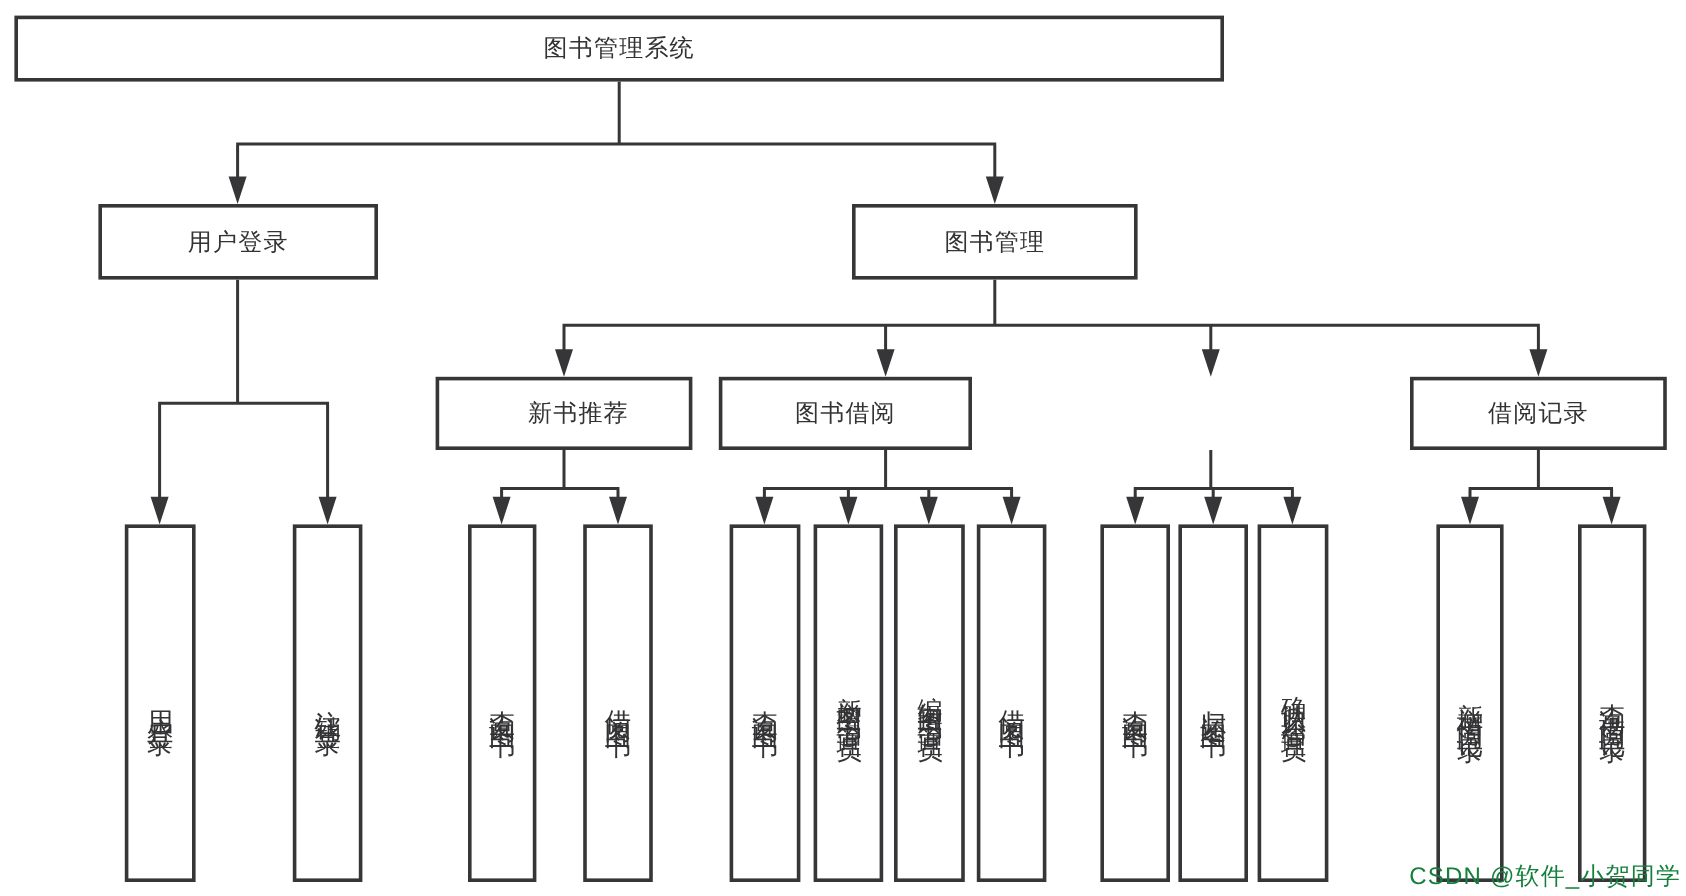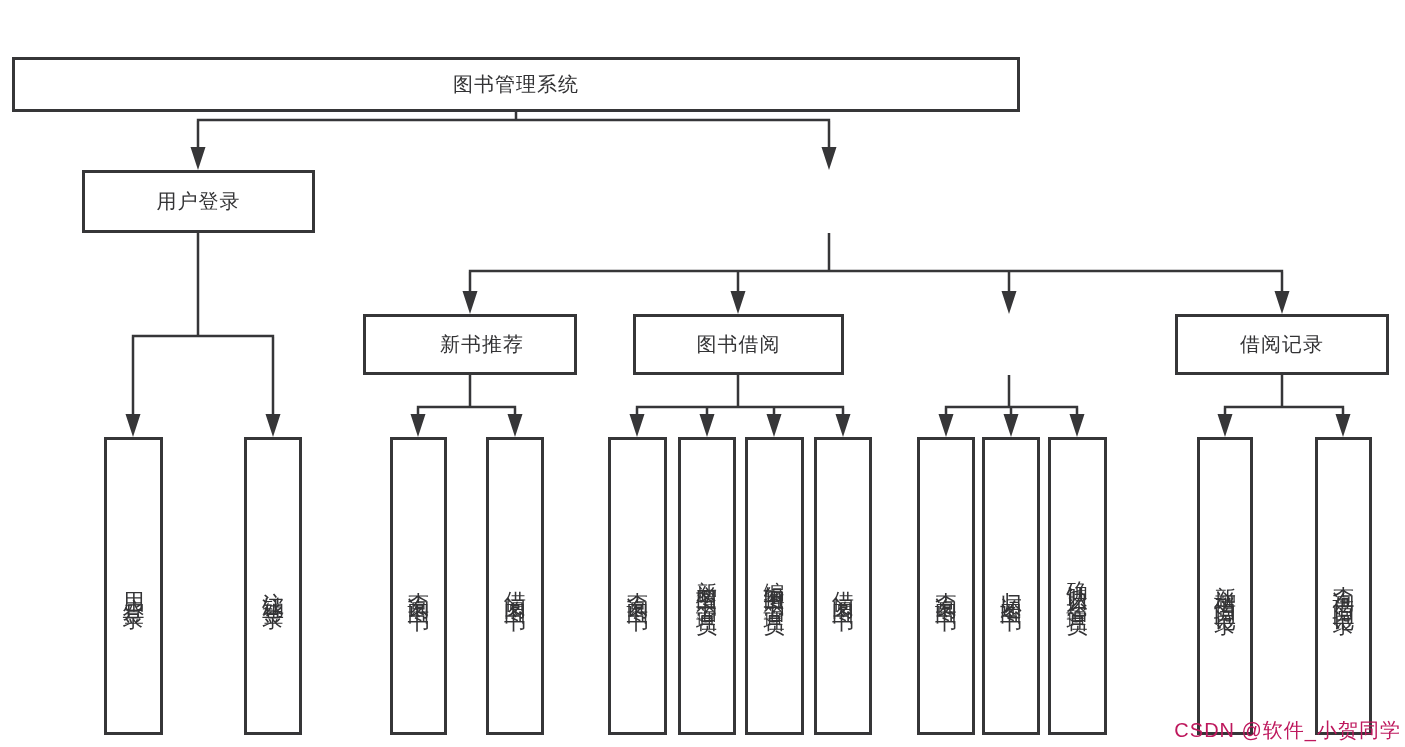--- a/index.html
+++ b/index.html
@@ -31,21 +31,21 @@
     line-height: 1;
     letter-spacing: 6px;
     white-space: nowrap;
   }
   .node.v.long span { letter-spacing: 5px; font-size: 21px; }
   .watermark {
     position: absolute;
     top: 717px;
     right: 4px;
     font-size: 20px;
-    color: #be185d;
+    color: #15803d;
     letter-spacing: 1px;
     z-index: 5;
     white-space: nowrap;
   }
 </style>
 </head>
 <body>
 
 <div id="stage">
 
@@ -107,26 +107,27 @@
       M766.5 414 L781.5 414 L774 437 Z
       M835.5 414 L850.5 414 L843 437 Z
       M938.5 414 L953.5 414 L946 437 Z
       M1003.5 414 L1018.5 414 L1011 437 Z
       M1069.5 414 L1084.5 414 L1077 437 Z
       M1217.5 414 L1232.5 414 L1225 437 Z
       M1335.5 414 L1350.5 414 L1343 437 Z
     "></path>
   </svg>
 
-  <div class="node h" style="left:12px; top:13px; width:1008px; height:55px;margin-top:44px;">图书管理系统</div>
+  <div class="node h" style="left:12px; top:13px; width:1008px; height:55px;">图书管理系统</div>
 
   <div class="node h" style="left:82px; top:170px; width:233px; height:63px;">用户登录</div>
+  <div class="node h" style="left:710px; top:170px; width:238px; height:63px;">图书管理</div>
 
   <div class="node h" style="left:363px; top:314px; width:214px; height:61px;padding-left:24px;">新书推荐</div>
-  <div class="node h" style="left:633px; top:314px; width:211px; height:61px;font-family:Liberation Mono, monospace;">图书借阅</div>
+  <div class="node h" style="left:599px; top:314px; width:211px; height:61px;font-family:Liberation Mono, monospace;">图书借阅</div>
   <div class="node h" style="left:1175px; top:314px; width:214px; height:61px;">借阅记录</div>
 
   <div class="node v" style="left:104px; top:437px; width:59px; height:298px;">
     <span>用户登录</span>
   </div>
   <div class="node v" style="left:244px; top:437px; width:58px; height:298px;">
     <span>注销登录</span>
   </div>
 
   <div class="node v" style="left:390px; top:437px; width:57px; height:298px;">

